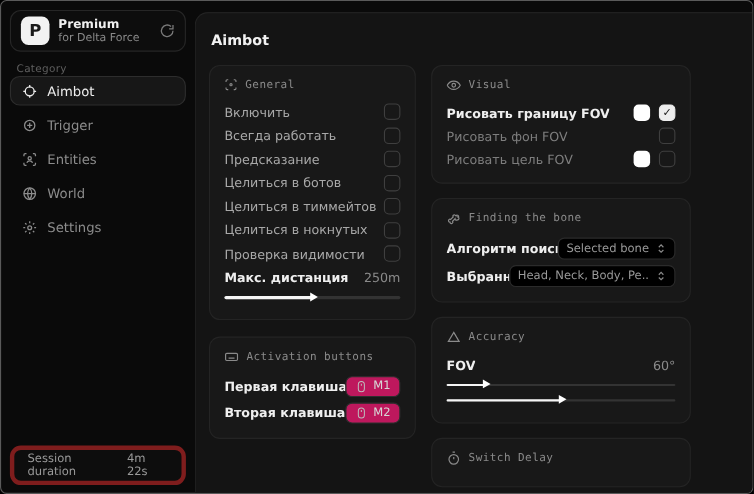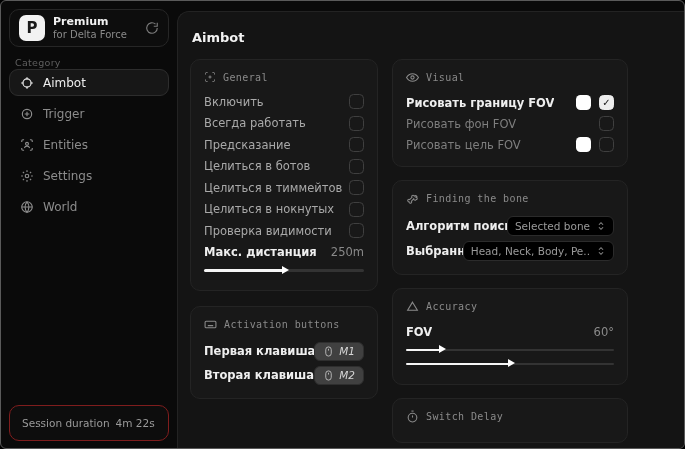--- a/index.html
+++ b/index.html
@@ -27,22 +27,22 @@
   .category { position:absolute; left:14px; top:56px; font-size:9.5px; color:#5f5f5f; letter-spacing:.3px; }
   .nav { position:absolute; left:8px; top:68px; width:160px; }
   .nav-item {
     height:27px; display:flex; align-items:center; gap:9px; padding:0 10px; margin-bottom:4px;
     border:1px solid transparent; border-radius:9px; color:#8c8c8c; font-size:12px; cursor:pointer;
   }
   .nav-item .nico { display:flex; color:inherit; }
   .nav-item.active { background:#171717; border-color:#2d2d2d; color:#ededed; }
   .session {
     position:absolute; left:8px; bottom:7px; width:160px; height:36px;
-    border:1px solid #7f1d1d; border-radius:10px; display:flex; align-items:center; gap:6px;
-    padding:0 12px; font-size:10.5px; color:#9a9a9a; background:#0d0d0d;text-align:center;
+    border:4px solid #7f1d1d; border-radius:10px; display:flex; align-items:center; gap:6px;
+    padding:0 12px; font-size:10.5px; color:#9a9a9a; background:#0d0d0d;
   }
   
   .main {
     position:absolute; left:176px; top:10px; right:0; bottom:0;
     background:#141414; border-radius:12px 0 0 0; border-top:1px solid #232323; border-left:1px solid #232323;
     padding:16px 7px 8px 12px;
   }
   .page-title { font-size:13px; font-weight:bold; color:#f2f2f2; margin:2px 0 14px 2px; }
   .cols { display:flex; gap:14px; align-items:flex-start; }
   .col-l { width:188px; display:flex; flex-direction:column; gap:15px;border-radius:28px; }
@@ -73,22 +73,22 @@
   
   .slider { position:relative; height:10px; margin:2px 0 4px 0; cursor:pointer; }
   .slider .track { position:absolute; left:0; right:0; top:4px; height:2.5px; border-radius:2px; background:#333; }
   .slider .fill { position:absolute; left:0; top:4px; height:2.5px; border-radius:2px; background:#f5f5f5; }
   .slider .thumb {
     position:absolute; top:0.5px; width:0; height:0; margin-left:-2px;
     border-left:7px solid #ffffff; border-top:4.5px solid transparent; border-bottom:4.5px solid transparent;
   }
   
   .keybadge {
-    display:flex; align-items:center; gap:5px; background:#404040; border:1px solid #2e2e2e;
-    border-radius:6px; padding:2.5px 8px; color:#d6d6d6; font-size:10.5px; cursor:pointer;font-style:italic;
+    display:flex; align-items:center; gap:5px; background:#be185d; border:1px solid #2e2e2e;
+    border-radius:6px; padding:2.5px 8px; color:#d6d6d6; font-size:10.5px; cursor:pointer;
   }
   .keybadge .kico { display:flex; color:#bdbdbd; }
   
   .dropdown {
     display:flex; align-items:center; gap:6px; background:#000000; border:1px solid #2b2b2b;
     border-radius:6px; padding:3px 7px; color:#9a9a9a; font-size:10.5px; cursor:pointer; flex:none;
   }
   .dropdown .dtext { max-width:118px; white-space:nowrap; overflow:hidden; }
   .dropdown.wide .dtext { max-width:136px; }
   .dropdown .dico { display:flex; color:#8a8a8a; }
@@ -149,35 +149,35 @@
               <path d="M7 21H5a2 2 0 0 1-2-2v-2"></path>
               <circle cx="12" cy="10" r="2.5"></circle>
               <path d="M7.5 17c.8-2 2.5-3 4.5-3s3.7 1 4.5 3"></path>
           </svg>
         </span>
         <span>Entities</span>
       </div>
       <div class="nav-item">
         <span class="nico">
           <svg width="14" height="14" viewBox="0 0 24 24" fill="none" stroke="currentColor" stroke-width="2">
-            <circle cx="12" cy="12" r="3"></circle>
-              <path d="M12 2v3M12 19v3M4.9 4.9l2.1 2.1M17 17l2.1 2.1M2 12h3M19 12h3M4.9 19.1L7 17M17 7l2.1-2.1"></path>
-          </svg>
-        </span>
-        <span>Settings</span>
-      </div>
-      <div class="nav-item">
-        <span class="nico">
-          <svg width="14" height="14" viewBox="0 0 24 24" fill="none" stroke="currentColor" stroke-width="2">
             <circle cx="12" cy="12" r="9"></circle>
               <path d="M3 12h18"></path>
               <path d="M12 3a14 14 0 0 1 0 18a14 14 0 0 1 0-18"></path>
           </svg>
         </span>
         <span>World</span>
+      </div>
+      <div class="nav-item">
+        <span class="nico">
+          <svg width="14" height="14" viewBox="0 0 24 24" fill="none" stroke="currentColor" stroke-width="2">
+            <circle cx="12" cy="12" r="3"></circle>
+              <path d="M12 2v3M12 19v3M4.9 4.9l2.1 2.1M17 17l2.1 2.1M2 12h3M19 12h3M4.9 19.1L7 17M17 7l2.1-2.1"></path>
+          </svg>
+        </span>
+        <span>Settings</span>
       </div>
     </div>
 
     <div class="session">
       <span>Session duration</span>
       <span>4m 22s</span>
     </div>
   </div>
 
   <div class="main">

